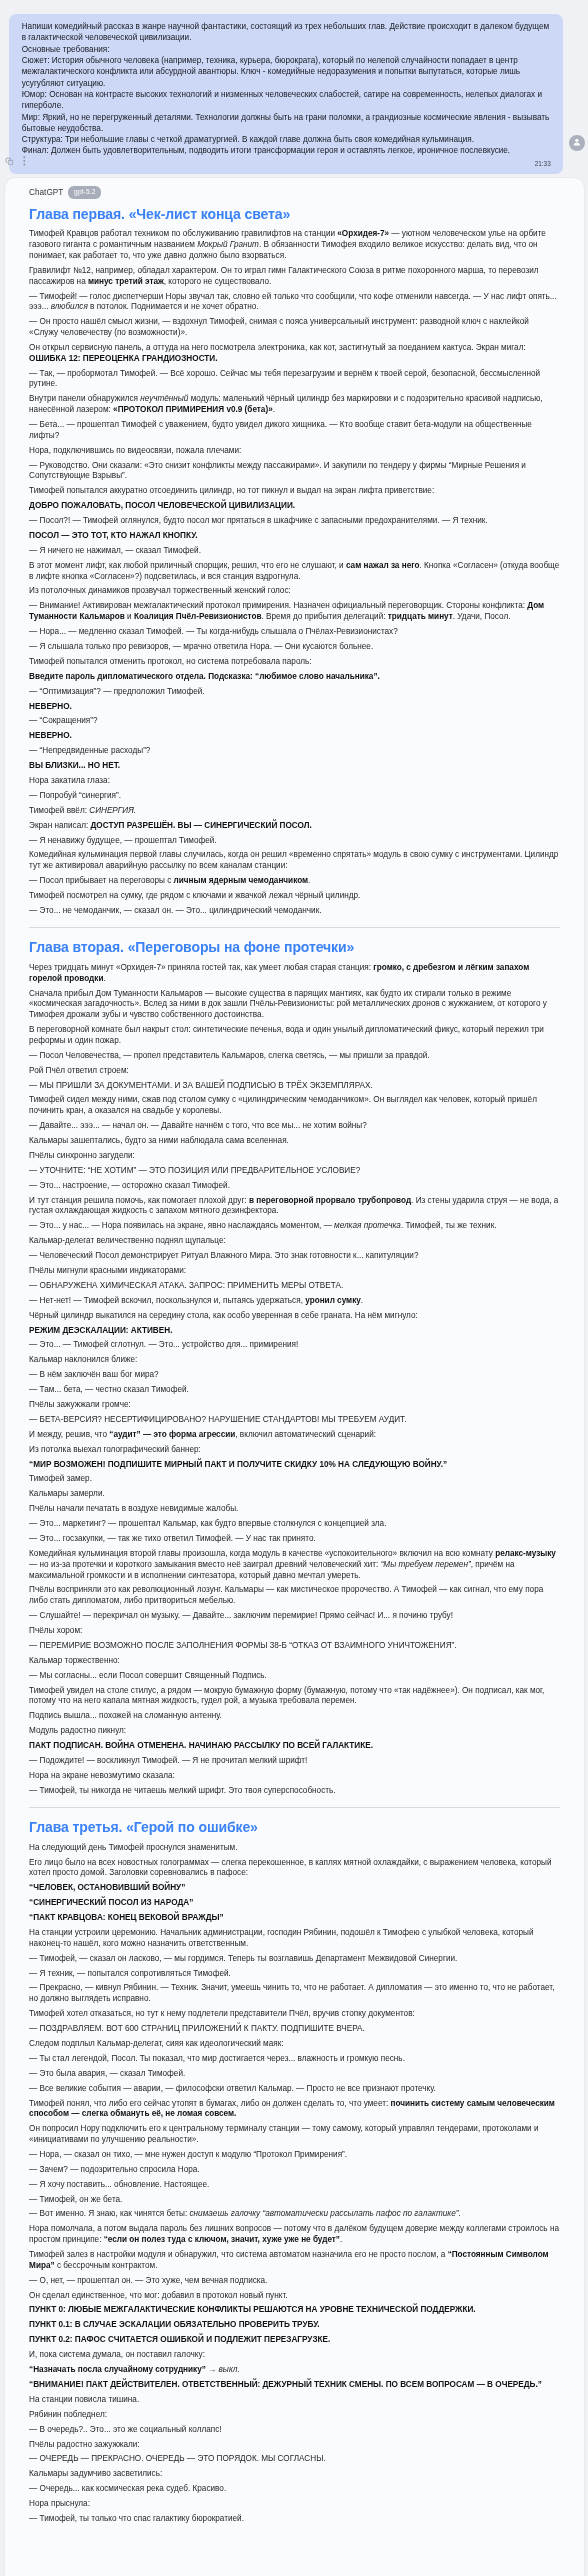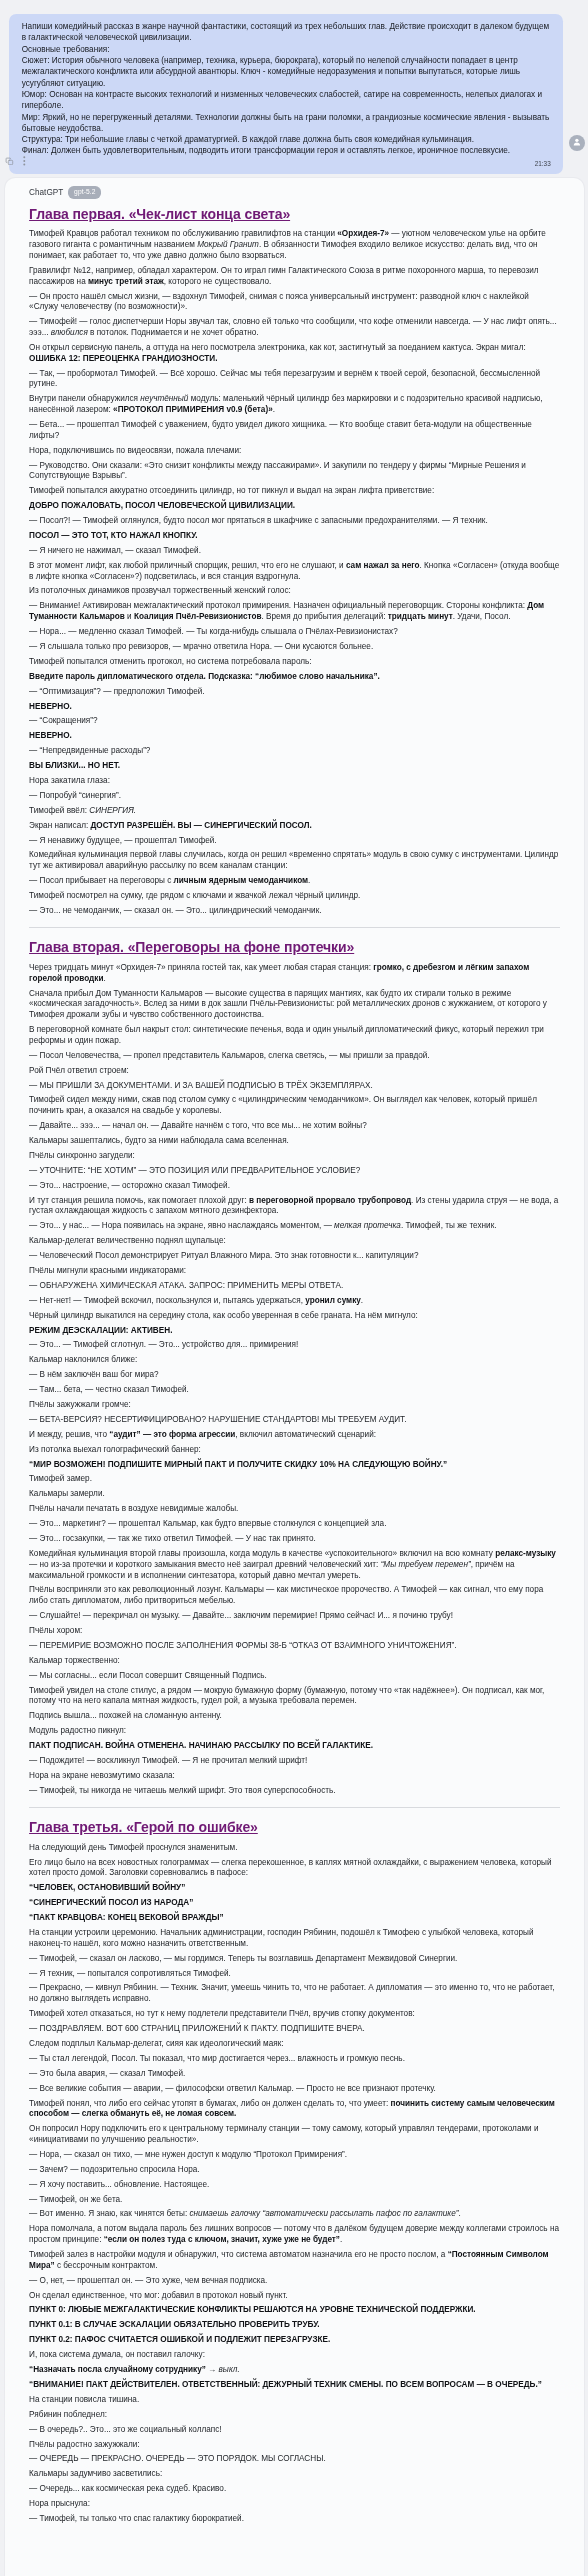--- a/index.html
+++ b/index.html
@@ -35,22 +35,22 @@
   }
   .card-header{display:flex;align-items:center;gap:5.2px;margin:1px 0 7.2px 0;}
   .sender-name{font-size:8.2px;color:#34383f;}
   .model-badge{
     background:#a8aeb9;color:#ffffff;font-size:6.7px;line-height:1;
     padding:2.6px 5.7px 3.1px;border-radius:5.7px;letter-spacing:0.1px;
   }
   
   .content{color:#1d2025;font-size:8.2px;line-height:10.8px;}
   .chapter-heading{
-    font-size:14px;line-height:16.5px;font-weight:800;color:#701a75;
-    margin:11.3px 0 7.2px 0;letter-spacing:-0.1px;text-decoration:underline;
+    font-size:14px;line-height:16.5px;font-weight:800;color:#3b82f6;
+    margin:11.3px 0 7.2px 0;letter-spacing:-0.1px;
   }
   .content > .chapter-heading:first-child{margin-top:5.2px;}
   .para{margin:4.1px 0;}
   .para .b{font-weight:700;color:#101216;}
   .para .i{font-style:italic;}
   .divider{border:none;border-top:0.5px solid #d8dade;margin:10.3px 0 3.1px 0;}
 </style>
 </head>
 <body>
 
@@ -94,22 +94,22 @@
 
 <div class="assistant-card">
   <div class="card-header">
     <span class="sender-name">ChatGPT</span>
     <span class="model-badge">gpt-5.2</span>
   </div>
   <div class="content">
       <h2 class="chapter-heading"><span>Глава первая. «Чек-лист конца света»</span></h2>
       <p class="para"><span>Тимофей Кравцов работал техником по обслуживанию гравилифтов на станции </span><span class="b">«Орхидея-7»</span><span> — уютном человеческом улье на орбите газового гиганта с романтичным названием </span><span class="i">Мокрый Гранит</span><span>. В обязанности Тимофея входило великое искусство: делать вид, что он понимает, как работает то, что уже давно должно было взорваться.</span></p>
       <p class="para"><span>Гравилифт №12, например, обладал характером. Он то играл гимн Галактического Союза в ритме похоронного марша, то перевозил пассажиров на </span><span class="b">минус третий этаж</span><span>, которого не существовало.</span></p>
+      <p class="para"><span>— Тимофей! — голос диспетчерши Норы звучал так, словно ей только что сообщили, что кофе отменили навсегда. — У нас лифт опять... эээ... </span><span class="i">влюбился</span><span> в потолок. Поднимается и не хочет обратно.</span></p>
       <p class="para"><span>— Он просто нашёл смысл жизни, — вздохнул Тимофей, снимая с пояса универсальный инструмент: разводной ключ с наклейкой «Служу человечеству (по возможности)».</span></p>
-      <p class="para"><span>— Тимофей! — голос диспетчерши Норы звучал так, словно ей только что сообщили, что кофе отменили навсегда. — У нас лифт опять... эээ... </span><span class="i">влюбился</span><span> в потолок. Поднимается и не хочет обратно.</span></p>
       <p class="para"><span>Он открыл сервисную панель, а оттуда на него посмотрела электроника, как кот, застигнутый за поеданием кактуса. Экран мигал: </span><span class="b">ОШИБКА 12: ПЕРЕОЦЕНКА ГРАНДИОЗНОСТИ.</span></p>
       <p class="para"><span>— Так, — пробормотал Тимофей. — Всё хорошо. Сейчас мы тебя перезагрузим и вернём к твоей серой, безопасной, бессмысленной рутине.</span></p>
       <p class="para"><span>Внутри панели обнаружился </span><span class="i">неучтённый</span><span> модуль: маленький чёрный цилиндр без маркировки и с подозрительно красивой надписью, нанесённой лазером: </span><span class="b">«ПРОТОКОЛ ПРИМИРЕНИЯ v0.9 (бета)»</span><span>.</span></p>
       <p class="para"><span>— Бета... — прошептал Тимофей с уважением, будто увидел дикого хищника. — Кто вообще ставит бета-модули на общественные лифты?</span></p>
       <p class="para"><span>Нора, подключившись по видеосвязи, пожала плечами:</span></p>
       <p class="para"><span>— Руководство. Они сказали: «Это снизит конфликты между пассажирами». И закупили по тендеру у фирмы “Мирные Решения и Сопутствующие Взрывы”.</span></p>
       <p class="para"><span>Тимофей попытался аккуратно отсоединить цилиндр, но тот пикнул и выдал на экран лифта приветствие:</span></p>
       <p class="para"><span class="b">ДОБРО ПОЖАЛОВАТЬ, ПОСОЛ ЧЕЛОВЕЧЕСКОЙ ЦИВИЛИЗАЦИИ.</span></p>
       <p class="para"><span>— Посол?! — Тимофей оглянулся, будто посол мог прятаться в шкафчике с запасными предохранителями. — Я техник.</span></p>
       <p class="para"><span class="b">ПОСОЛ — ЭТО ТОТ, КТО НАЖАЛ КНОПКУ.</span></p>

